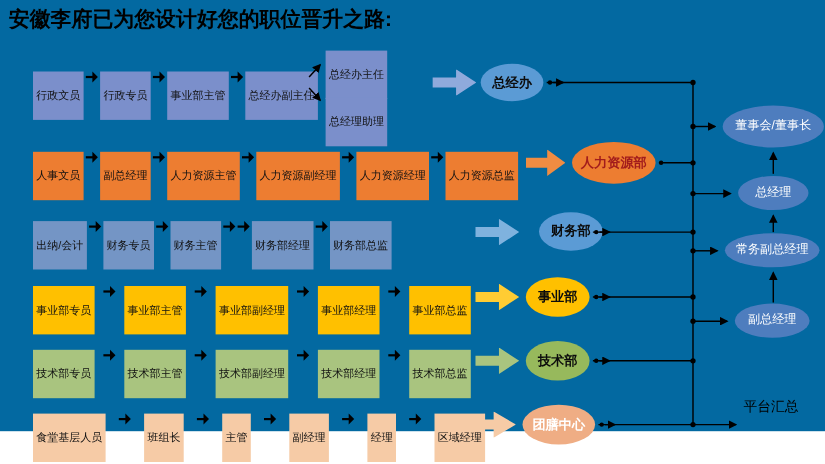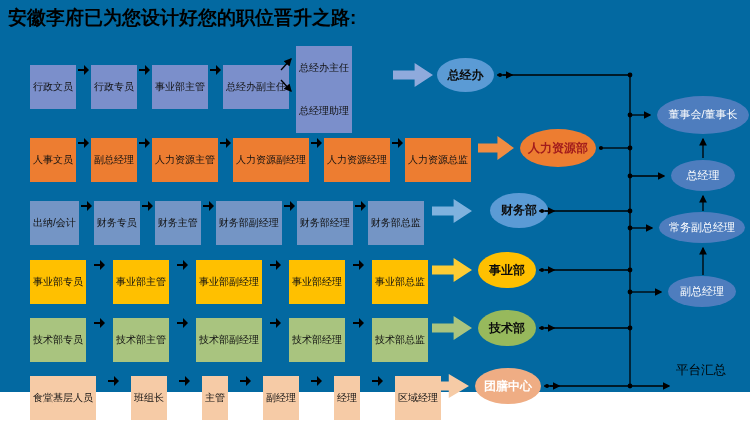--- a/index.html
+++ b/index.html
@@ -75,21 +75,20 @@
   <div class="barrow a-hr" style="left:478px;top:136px;width:36px;height:24px"></div>
   <div class="ellipse e-hr" style="left:520px;top:129px;width:76px;height:38px">人力资源部</div>
 
   <div class="row" style="top:201px">
     <span class="box b-fin">出纳/会计</span>
     <span class="sarrow"></span>
     <span class="box b-fin">财务专员</span>
     <span class="sarrow"></span>
     <span class="box b-fin">财务主管</span>
     <span class="sarrow"></span>
-    <span class="box b-fin">财务部副经理</span>
     <span class="sarrow"></span>
     <span class="box b-fin">财务部经理</span>
     <span class="sarrow"></span>
     <span class="box b-fin">财务部总监</span>
   </div>
   <div class="barrow a-fin" style="left:432px;top:199px;width:40px;height:24px"></div>
   <div class="ellipse e-fin" style="left:490px;top:193px;width:58px;height:35px">财务部</div>
 
   <div class="row g8" style="top:260px">
     <span class="box b-biz">事业部专员</span>

